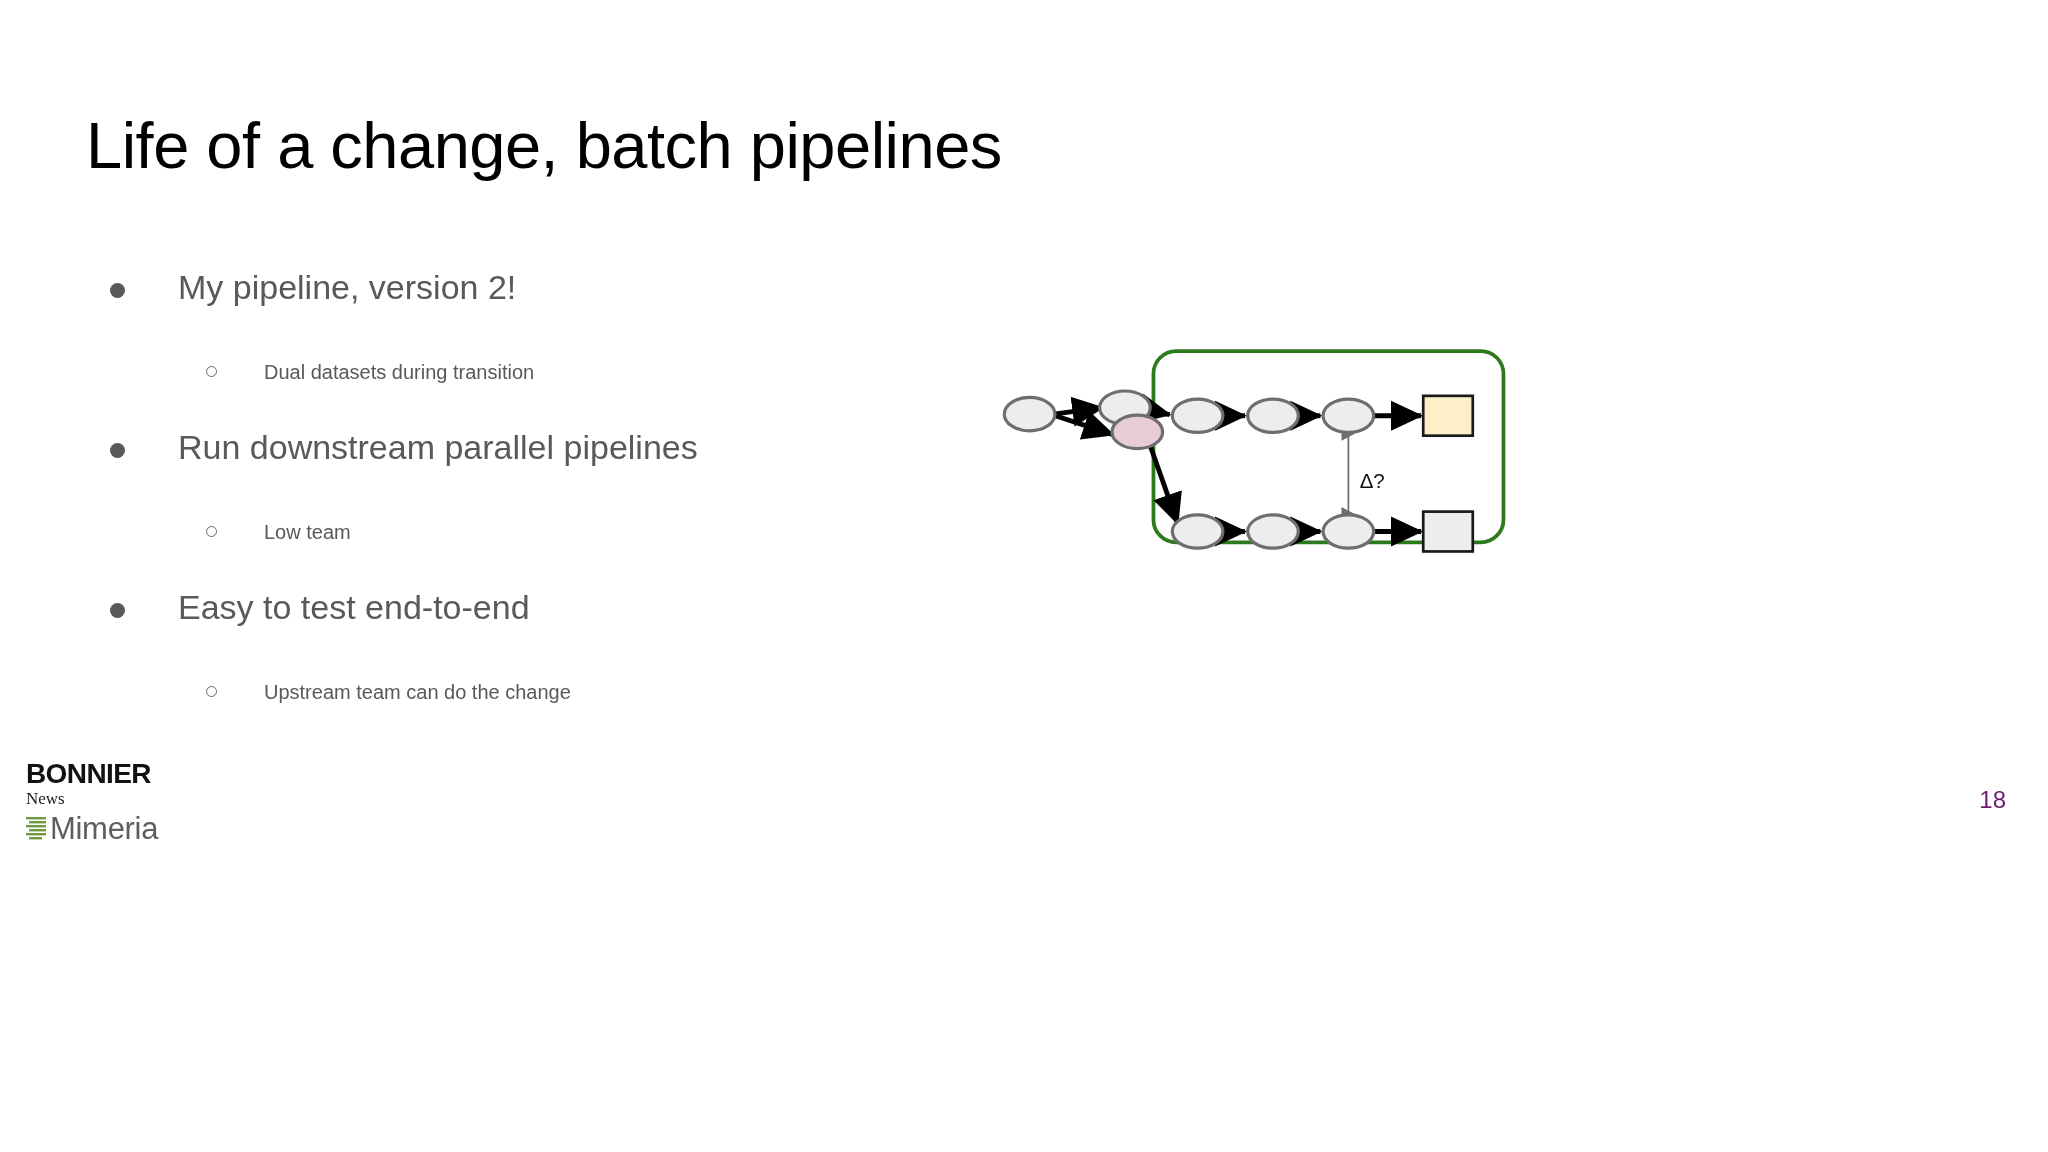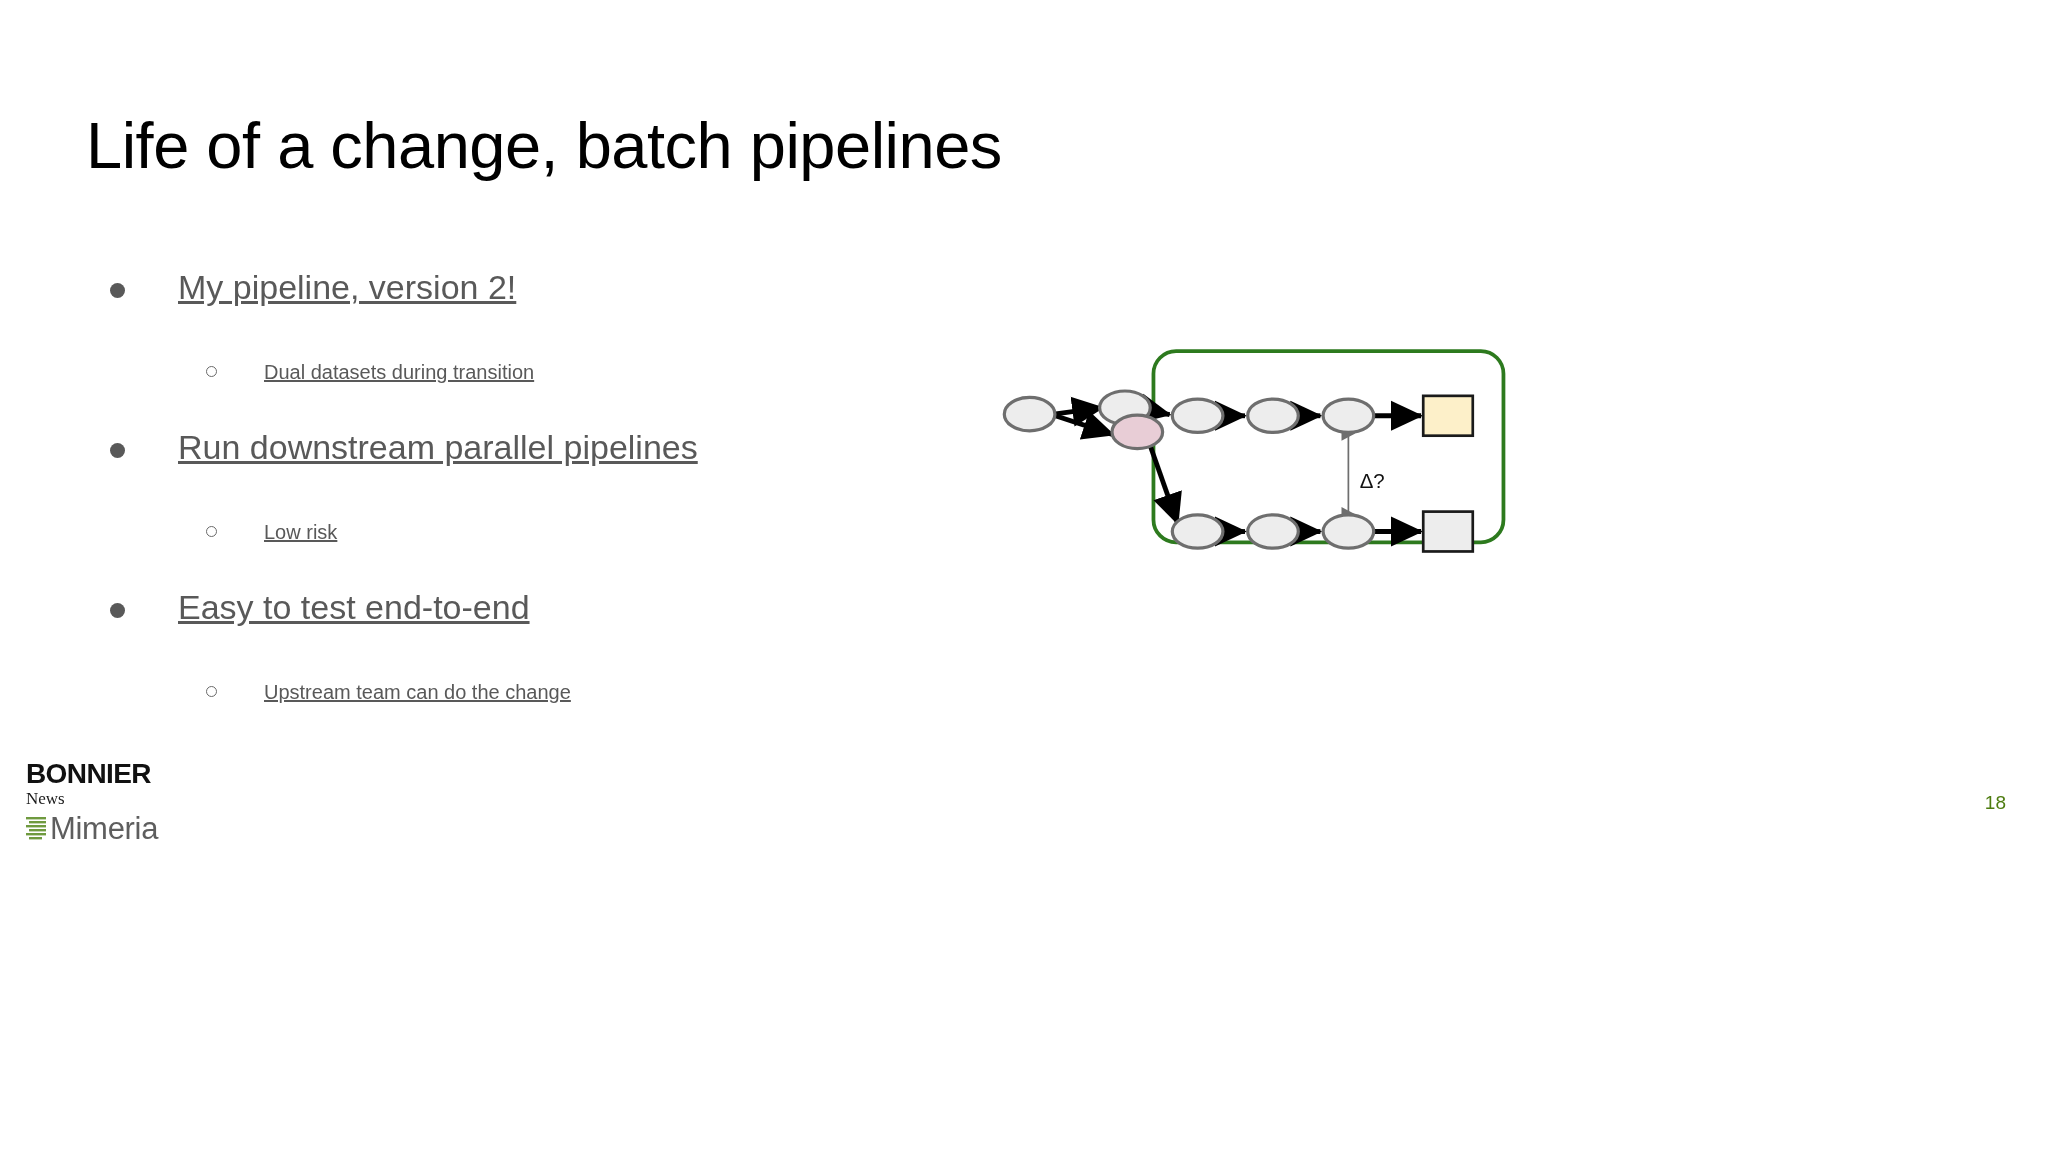--- a/index.html
+++ b/index.html
@@ -79,21 +79,20 @@
     width: 11px;
     height: 11px;
     border-radius: 50%;
     border: 1.7px solid #6a6a6a;
     background: transparent;
     box-sizing: border-box;
   }
   .bullet-text {
     flex: 1 1 auto;
     white-space: nowrap;
-    text-decoration: underline;
   }
 
   
   .diagram {
     position: absolute;
     left: 1000px;
     top: 300px;
     width: 1010px;
     height: 280px;
   }
@@ -145,22 +144,22 @@
     color: #5e5e5e;
     line-height: 1.0;
     letter-spacing: -0.3px;
   }
 
   
   .page-number {
     position: absolute;
     right: 42px;
     bottom: 44px;
-    font-size: 19px;
-    color: #4d7c0f;
+    font-size: 24px;
+    color: #701a75;
   }
 </style>
 </head>
 <body>
 
 <div class="slide">
 
   <div class="slide-title">Life of a change, batch pipelines</div>
 
   <div class="bullets">
@@ -184,21 +183,21 @@
           <span class="dot-filled"></span>
         </span>
       <span class="bullet-text">Run downstream parallel pipelines</span>
     </div>
 
 
     <div class="bullet-row lvl2">
       <span class="marker">
           <span class="dot-hollow"></span>
         </span>
-      <span class="bullet-text">Low risk</span>
+      <span class="bullet-text">Low team</span>
     </div>
 
 
     <div class="bullet-row lvl1">
       <span class="marker">
           <span class="dot-filled"></span>
         </span>
       <span class="bullet-text">Easy to test end-to-end</span>
     </div>
 

